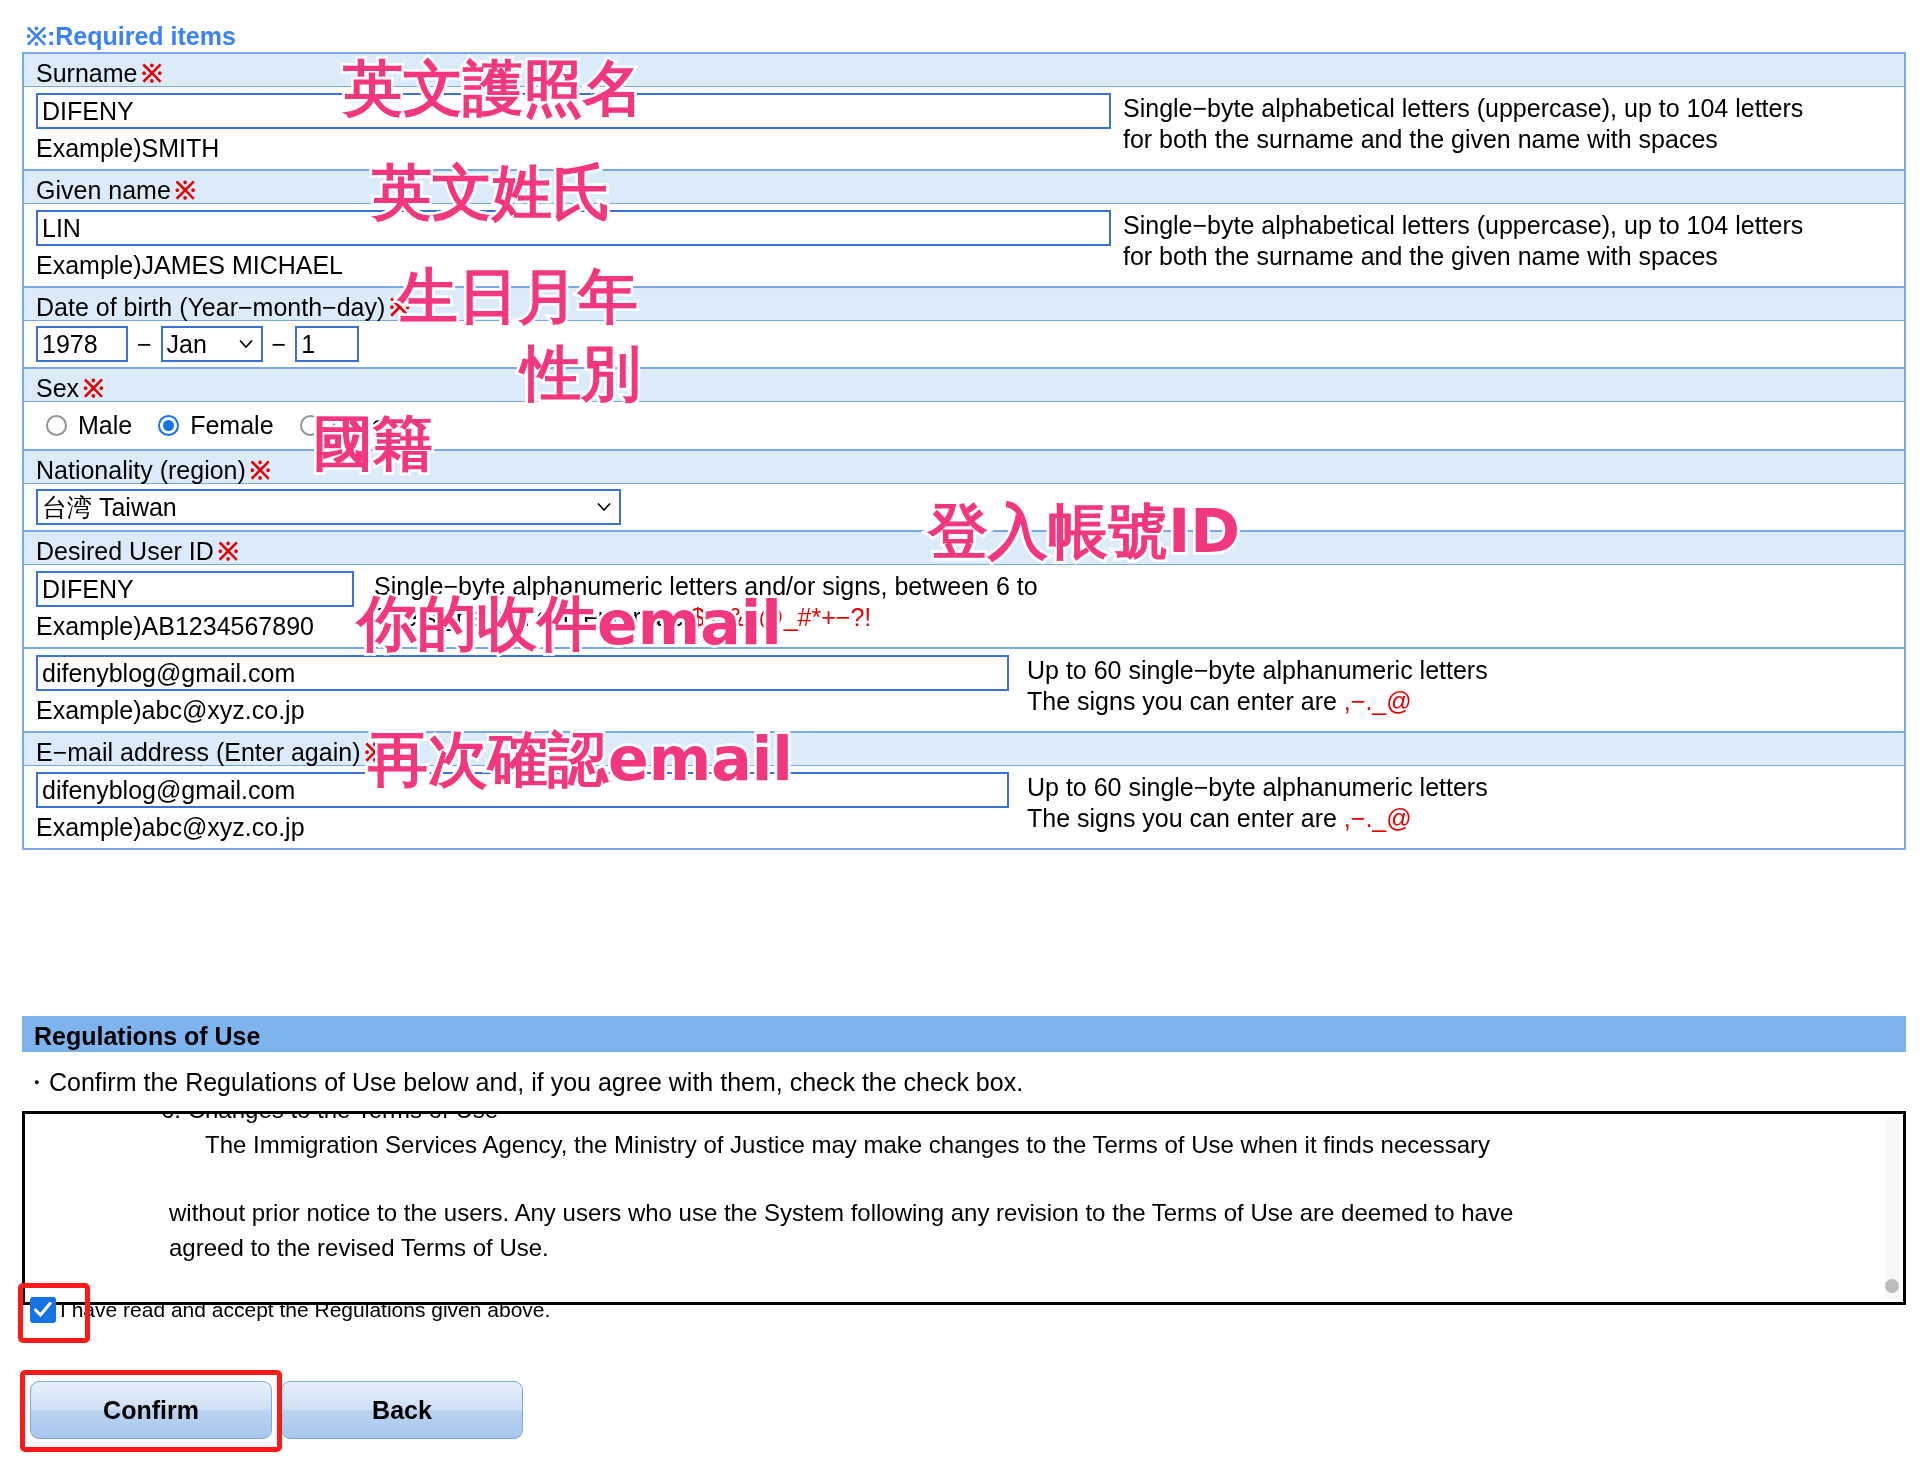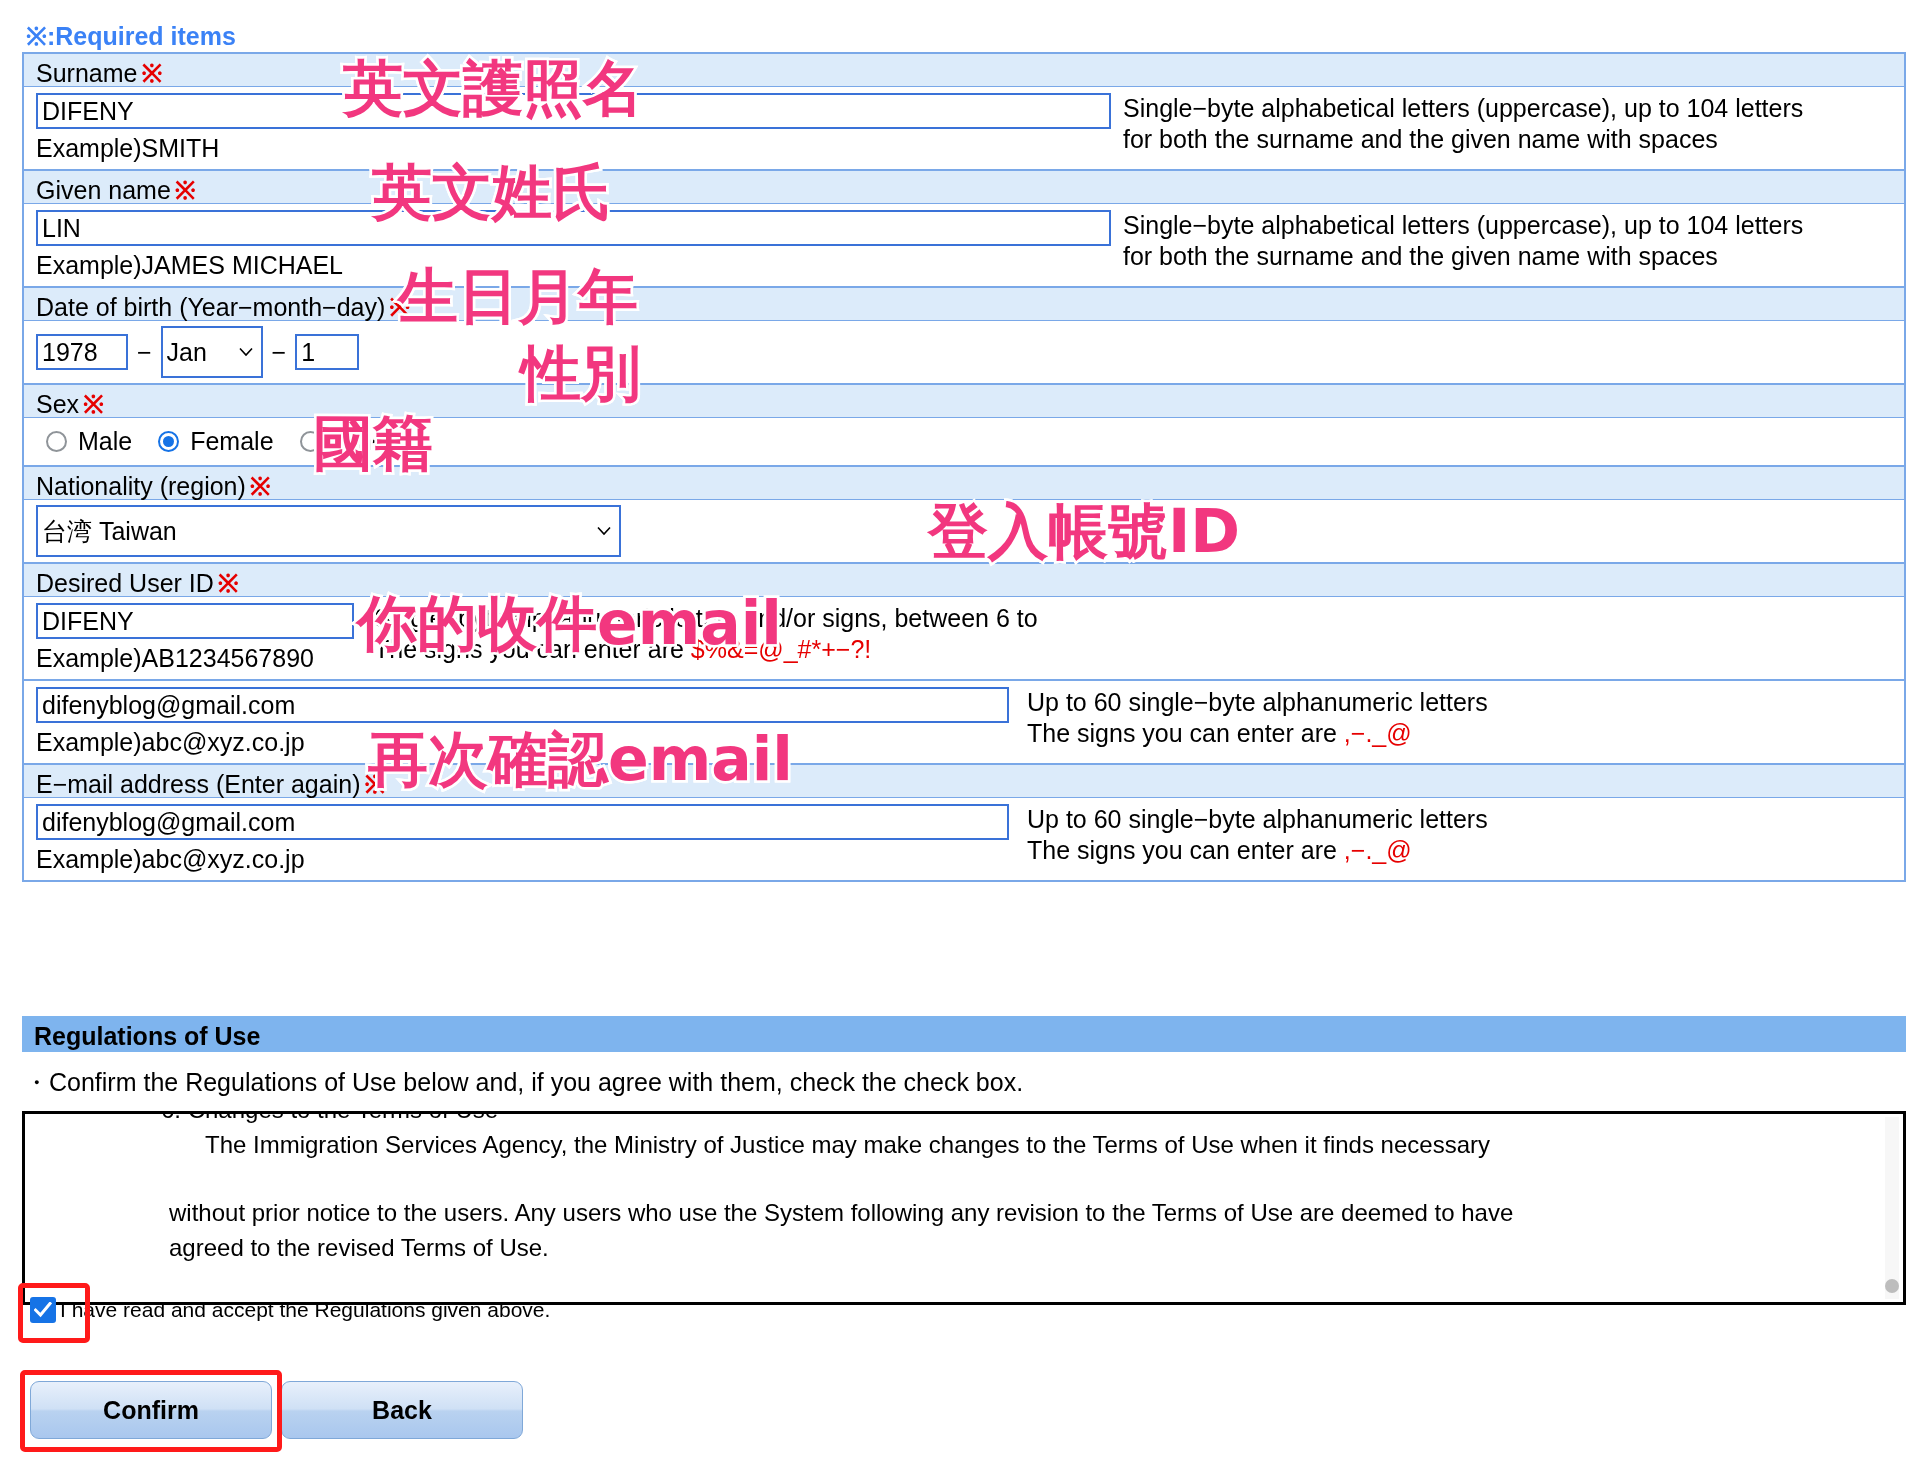--- a/index.html
+++ b/index.html
@@ -89,21 +89,21 @@
   }
   .redsign { color: #e60000; }
 
   
   select.sel {
     font-family: "Liberation Sans", sans-serif;
     font-size: 25px;
     border: 2px solid #3a72d8;
     background: #ffffff;
     color: #000;
-    height: 52px;
+    height: 36px;
     padding: 0 4px;
     box-sizing: border-box;
     outline: none;
     -webkit-appearance: none;
     appearance: none;
   }
   .selwrap { position: relative; display: inline-block; }
   .selwrap .caret {
     position: absolute;
     right: 10px;

